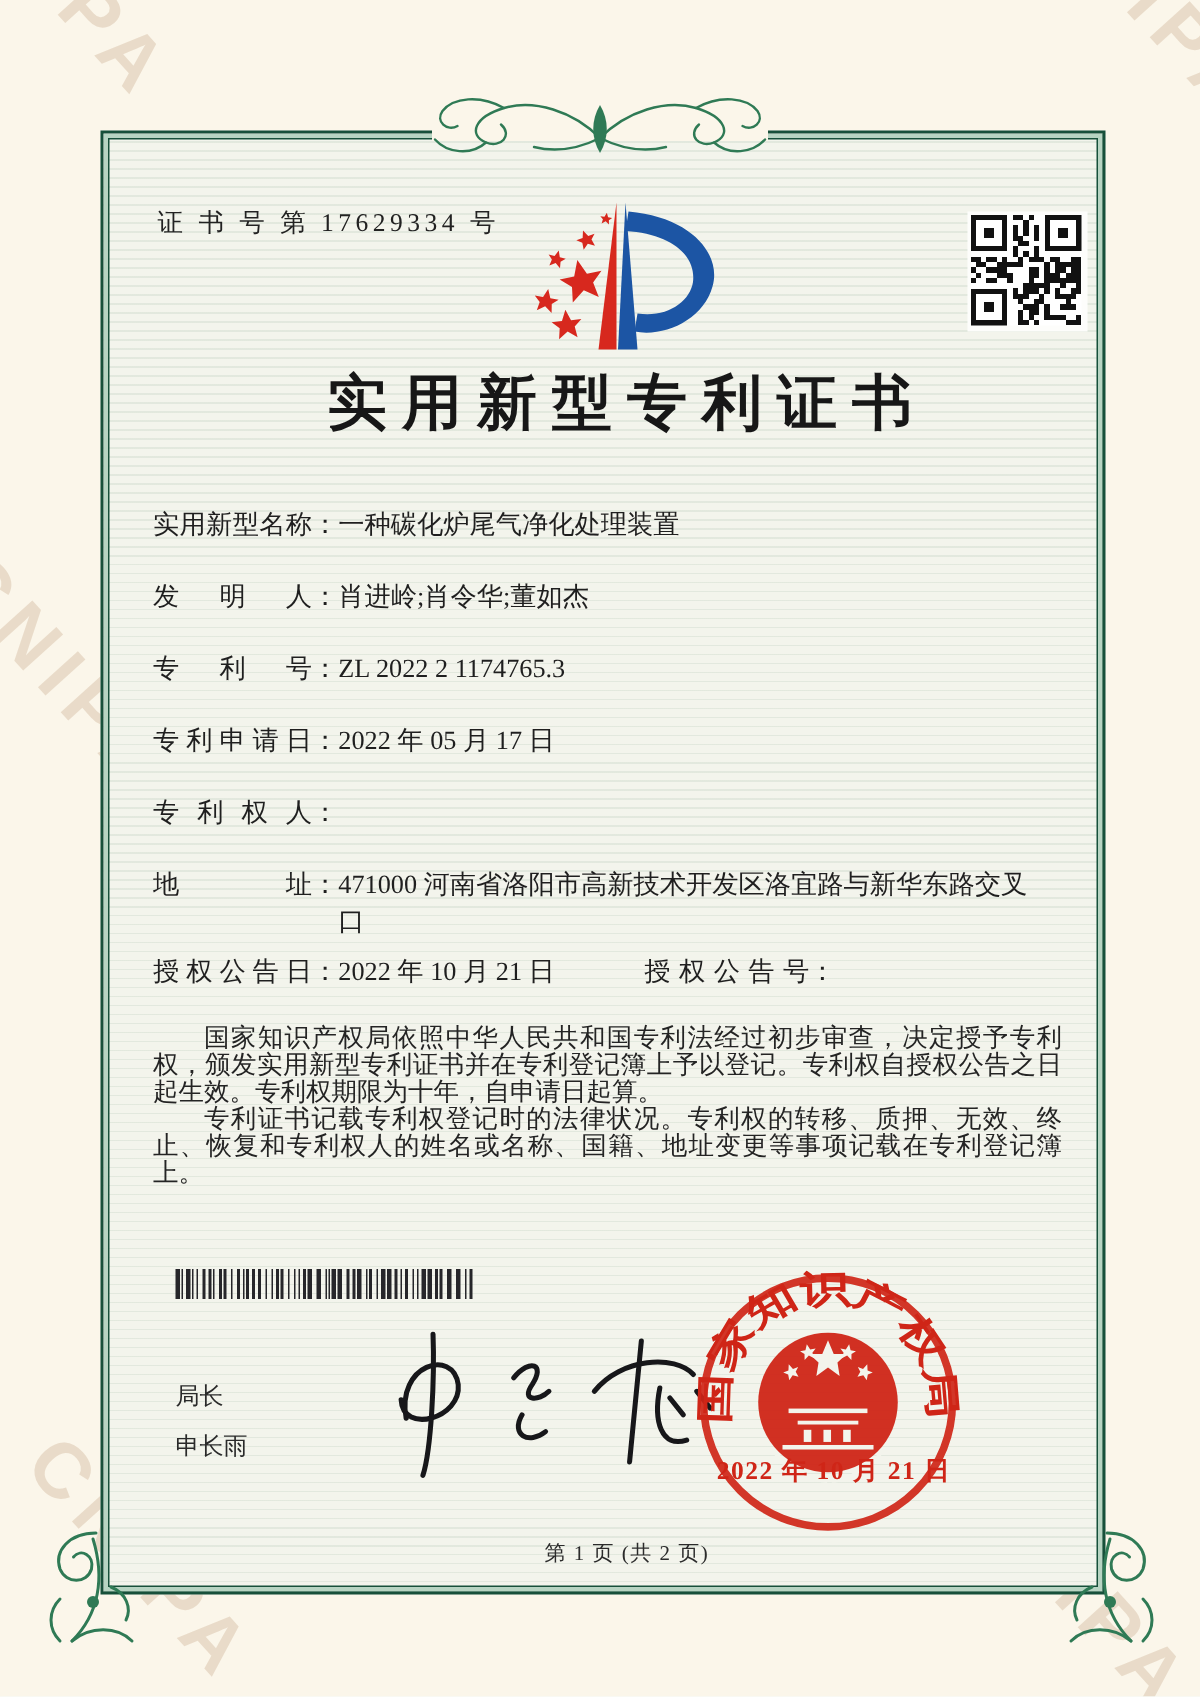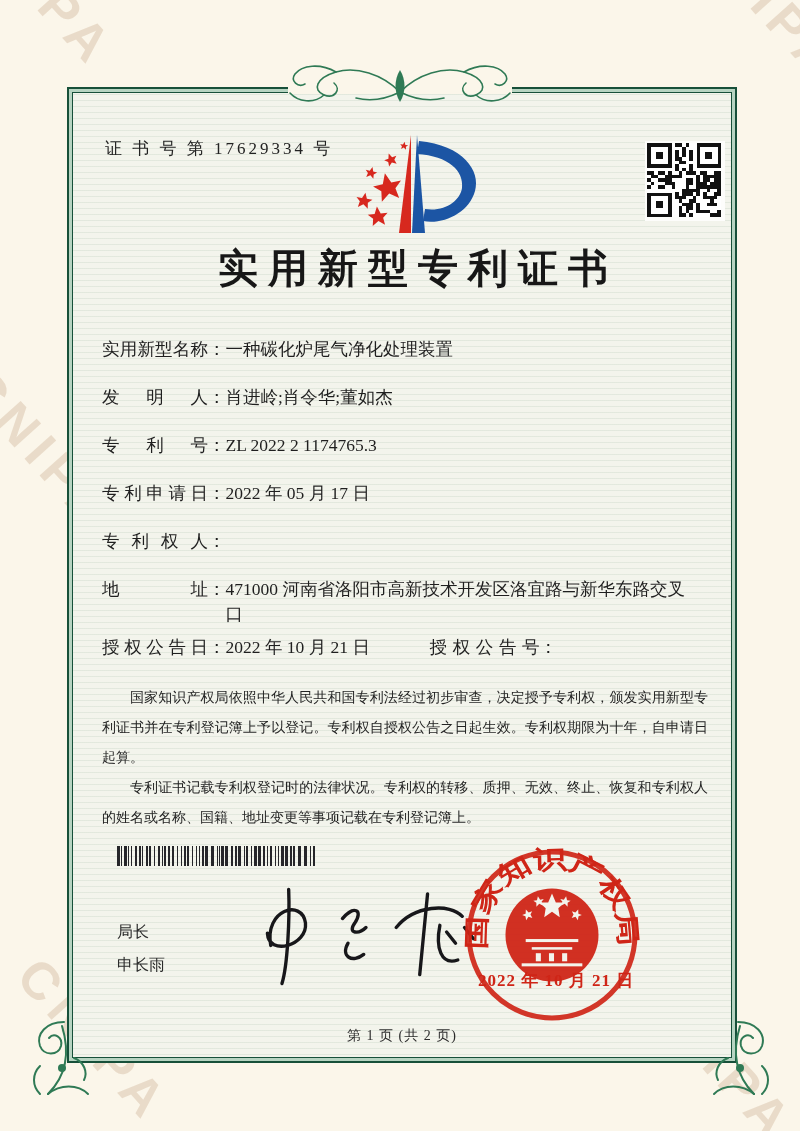--- a/index.html
+++ b/index.html
@@ -20,30 +20,30 @@
   .flow{position:absolute;left:33px;top:248px;width:606px;font-size:17.5px;color:#1f1f1f;}
   .f-row{margin-bottom:23px;line-height:25px;display:flex;align-items:flex-start;}
   .f-label{display:inline-block;width:106px;text-align:justify;text-align-last:justify;flex:0 0 106px;}
   .f-colon{flex:0 0 16px;}
   .f-value{flex:1;}
   .f-row.addr{margin-bottom:8px;}
   .f-value.addr{max-width:462px;}
   .g-val1{flex:0 0 178px;}
   .g-label2{display:inline-block;width:110px;text-align:justify;text-align-last:justify;flex:0 0 110px;margin-left:26px;}
   .paras{margin-top:5px;}
-  .paras p{margin:0;text-indent:2em;font-size:14px;line-height:30px;color:#242424;text-align:justify;}
+  .paras p{margin:0;text-indent:2em;font-size:17px;line-height:18px;color:#242424;text-align:justify;}
   .barcode{position:absolute;left:48px;top:757px;width:206px;height:20px;display:flex;align-items:stretch;}
   .barcode i{display:block;background:#26262a;}
   .officer{position:absolute;left:48px;top:826px;font-family:"Liberation Sans","DejaVu Sans",sans-serif;
       font-size:16px;line-height:33px;color:#2a2a2a;}
   .sig{position:absolute;left:148px;top:790px;}
   .seal{position:absolute;left:394px;top:757px;width:178px;height:178px;}
   .sealdate{position:absolute;left:398px;top:880px;width:178px;text-align:center;font-size:17px;
       font-weight:bold;color:#cf2517;letter-spacing:1px;}
-  .pageinfo{position:absolute;left:0;bottom:16px;width:100%;text-align:center;font-size:14px;color:#2b2b2b;letter-spacing:1px;}
+  .pageinfo{position:absolute;left:0;bottom:16px;width:100%;text-align:center;font-size:14px;color:#2b2b2b;letter-spacing:1px;padding-left:16px;}
   .contnote{position:absolute;left:0;top:1078px;width:100%;text-align:center;font-size:16px;color:#2b2b2b;letter-spacing:3px;}
   .orn-top{position:absolute;left:288px;top:58px;}
   .orn-bl{position:absolute;left:26px;top:1018px;}
   .orn-br{position:absolute;left:704px;top:1018px;transform:scaleX(-1);}
 </style>
 </head>
 <body>
 
 <div class="page">
 

